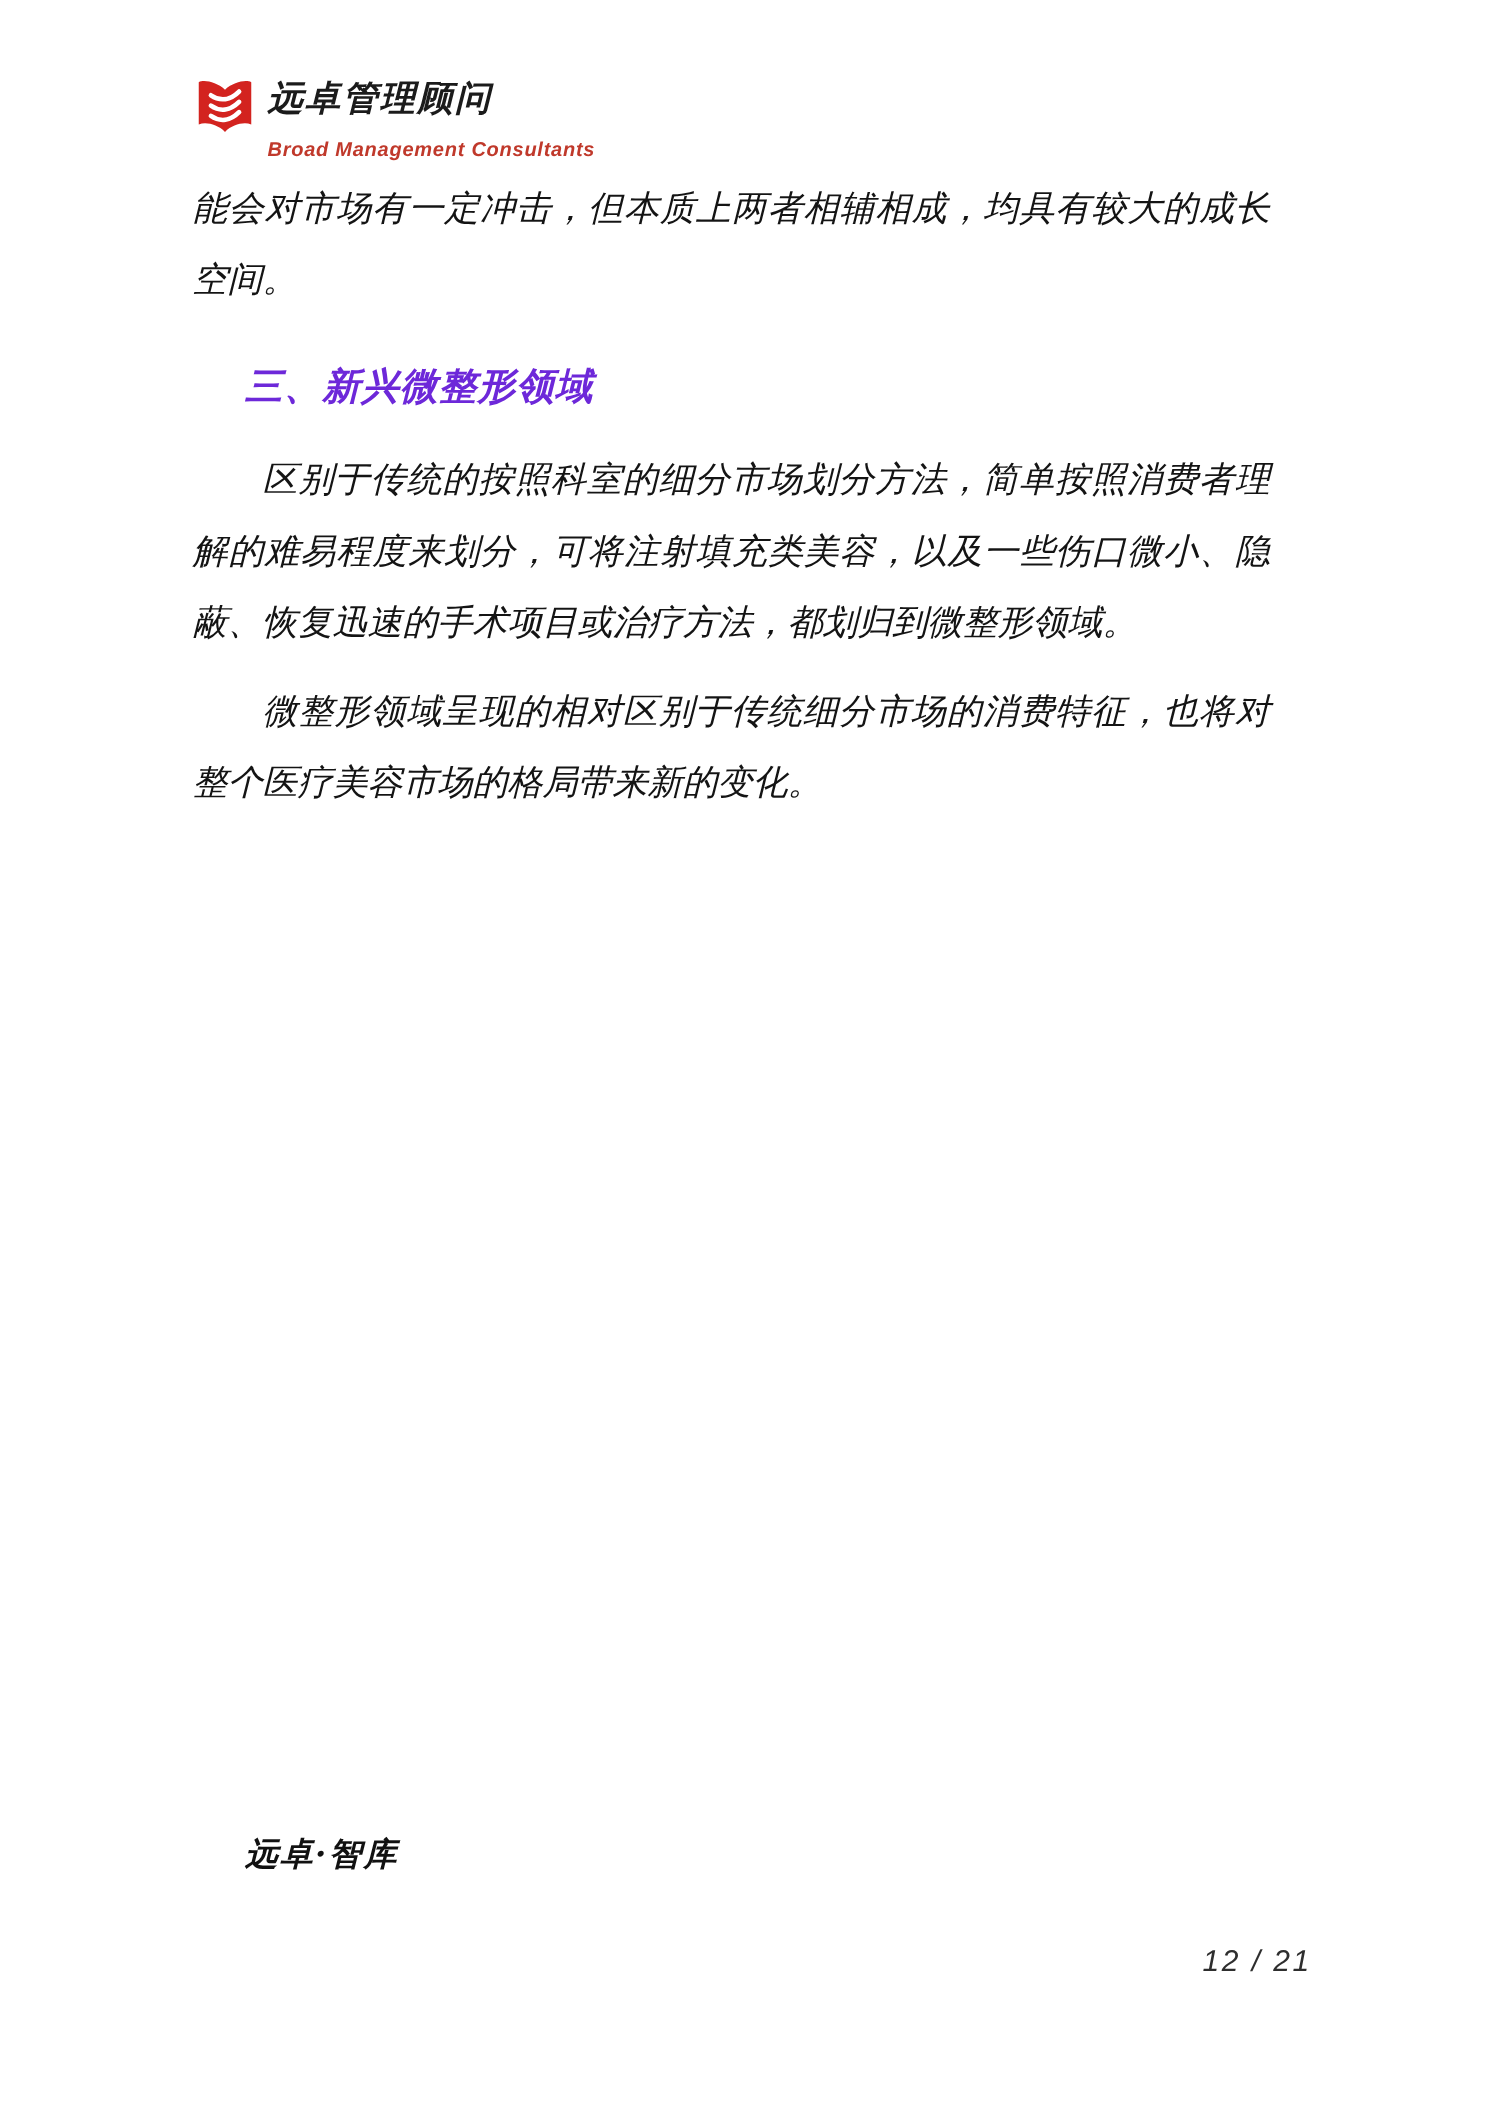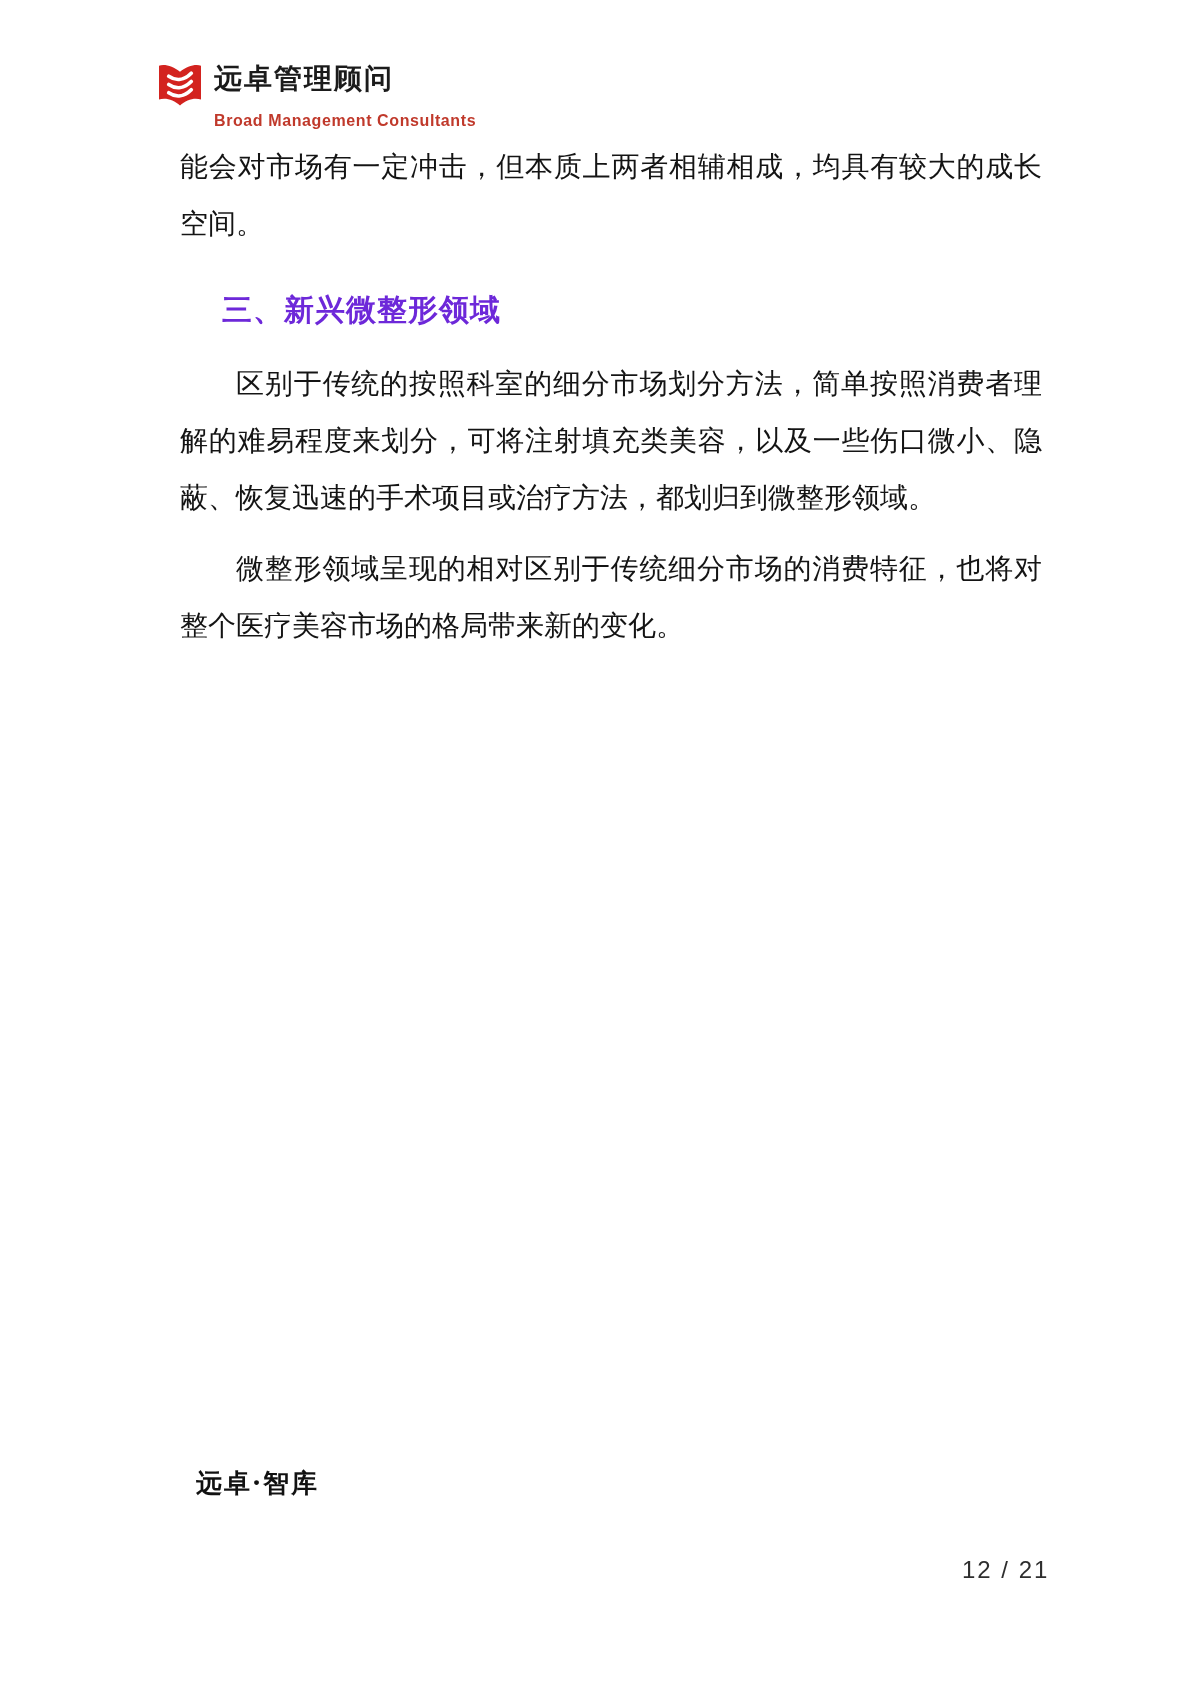--- a/index.html
+++ b/index.html
@@ -7,20 +7,21 @@
     padding: 0;
     background: #ffffff;
   }
   .page {
     position: relative;
     width: 1200px;
     height: 1696px;
     background: #ffffff;
     overflow: hidden;
     font-family: "DejaVu Serif", serif;
+    font-style: italic;
   }
 
   
   .logo {
     position: absolute;
     left: 156px;
     top: 60px;
     display: flex;
     align-items: flex-start;
   }
@@ -47,21 +48,21 @@
     font-size: 16px;
     font-weight: bold;
     color: #c0392b;
     letter-spacing: 0.6px;
     margin-top: 17px;
   }
 
   
   .content {
     position: absolute;
-    left: 180px;
+    left: 154px;
     top: 138px;
     width: 862px;
     font-size: 28px;
     color: #141414;
     line-height: 57px;
     text-align: justify;
   }
   .para-cont {
     margin: 0 0 14px 0;
     text-indent: 0;

